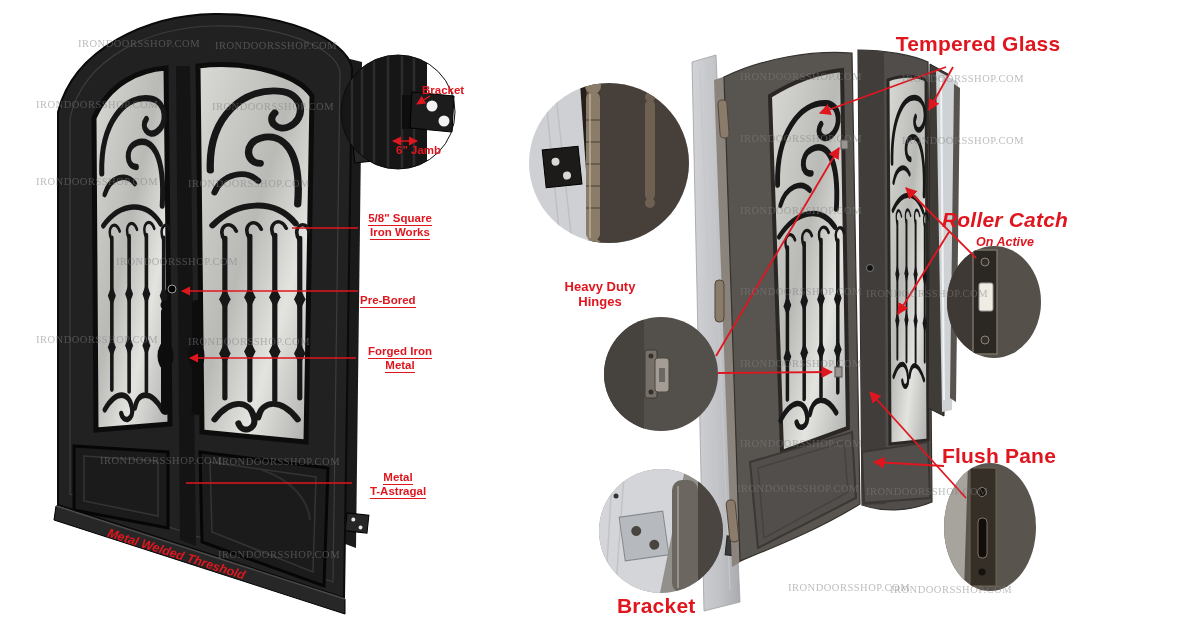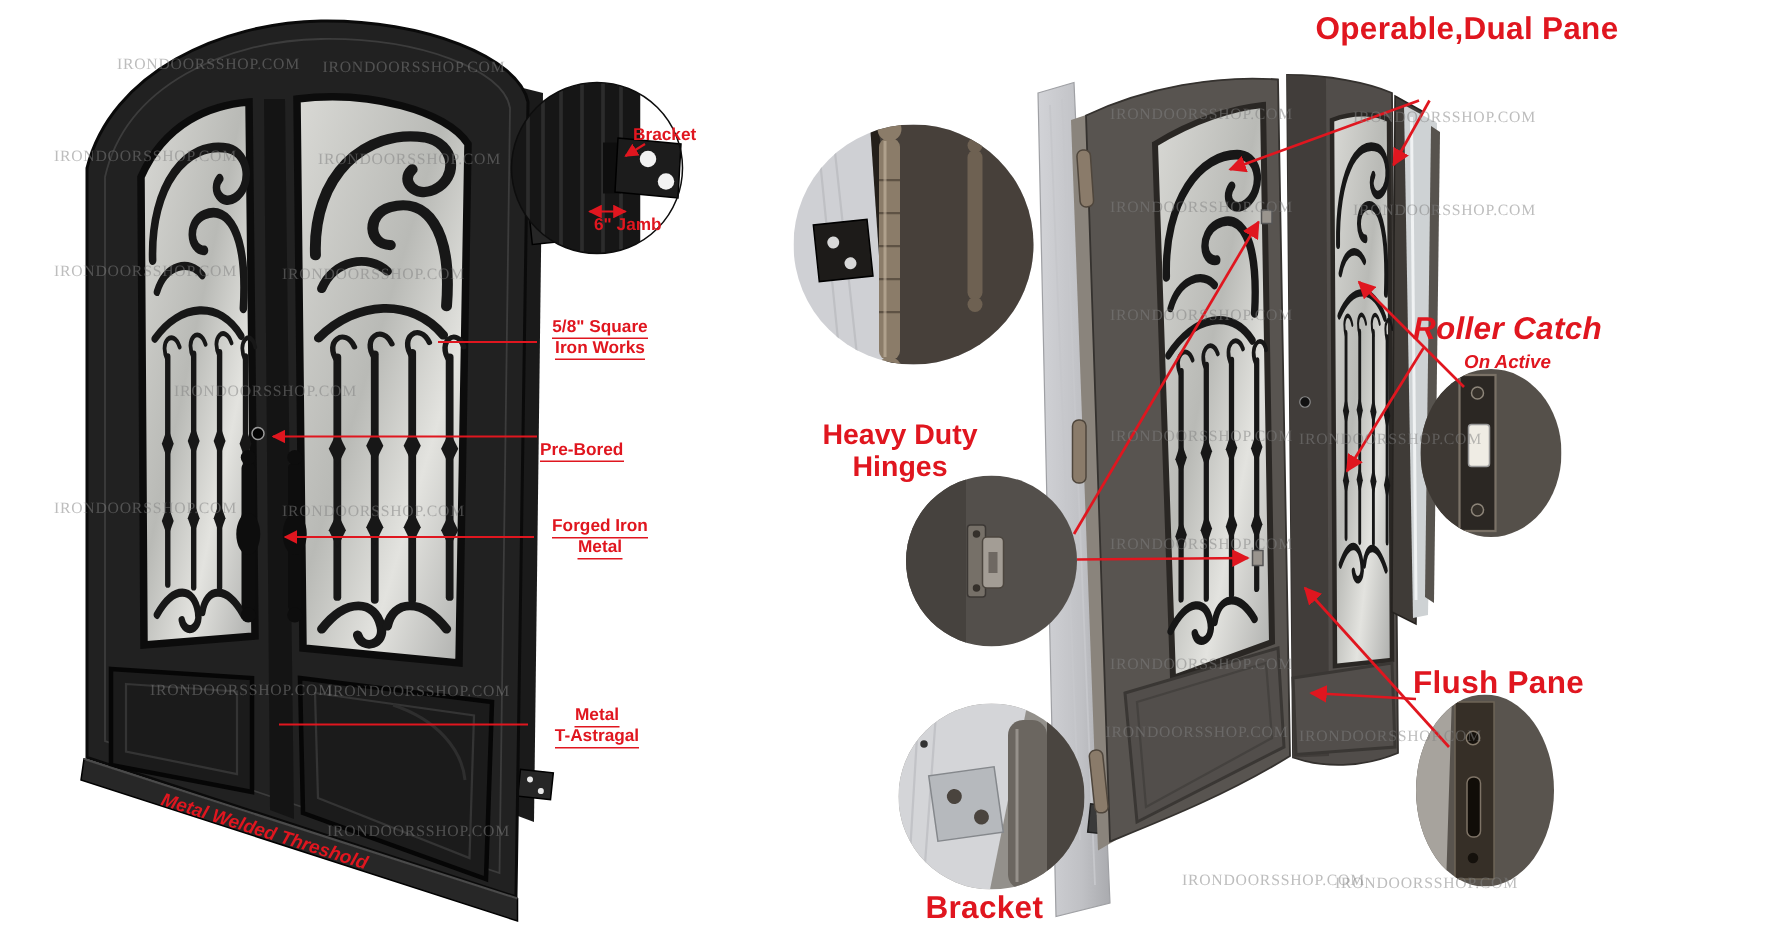--- a/index.html
+++ b/index.html
@@ -4,21 +4,21 @@
 <style>
   html,body{margin:0;padding:0;background:#fff;}
   .stage{position:relative;width:1184px;height:620px;background:#ffffff;overflow:hidden;
          font-family:"Liberation Sans",sans-serif;}
   svg.scene{position:absolute;left:0;top:0;}
   .lbl{position:absolute;color:#e0161f;font-weight:bold;line-height:1.12;white-space:nowrap;z-index:6;}
   .lbl .u{border-bottom:1.5px solid #e0161f;display:inline-block;}
   .ctr{text-align:center;}
   .sm{font-size:11.5px;}
   .big{font-size:21px;letter-spacing:.2px;}
-  .mid{font-size:19px;}
+  .mid{font-size:13px;}
   .sub{font-size:12.5px;}
   #lbl-threshold{font-size:12.5px;font-style:italic;transform:rotate(17.5deg);transform-origin:left top;}
   .wm{position:absolute;font-family:"Liberation Serif",serif;font-weight:normal;font-size:10.5px;
       letter-spacing:.5px;color:rgba(128,128,128,0.52);white-space:nowrap;z-index:5;pointer-events:none;}
 </style>
 </head>
 <body>
 
 <div class="stage">
 
@@ -290,21 +290,22 @@
   <span class="u">Forged Iron</span><br>
   <span class="u">Metal</span>
 </div>
 <div class="lbl sm ctr" style="left:352px;top:471px;width:92px;">
   <span class="u">Metal</span><br>
   <span class="u">T-Astragal</span>
 </div>
 <div class="lbl" id="lbl-threshold" style="left:110px;top:526px;">Metal Welded Threshold</div>
 
 <div class="lbl big ctr" style="left:862px;top:8px;width:232px;">
-  <span>Operable,Dual Pane</span><br>
+  <br>
+  <span>Tempered Glass</span>
 </div>
 <div class="lbl mid ctr" style="left:539px;top:280px;width:122px;">
   <span>Heavy Duty</span><br>
   <span>Hinges</span>
 </div>
 <div class="lbl ctr" style="left:938px;top:208px;width:134px;font-style:italic;">
   <span class="big">Roller Catch</span><br>
   <span class="sub">On Active</span>
 </div>
 <div class="lbl big" style="left:942px;top:444px;">Flush Pane</div>

